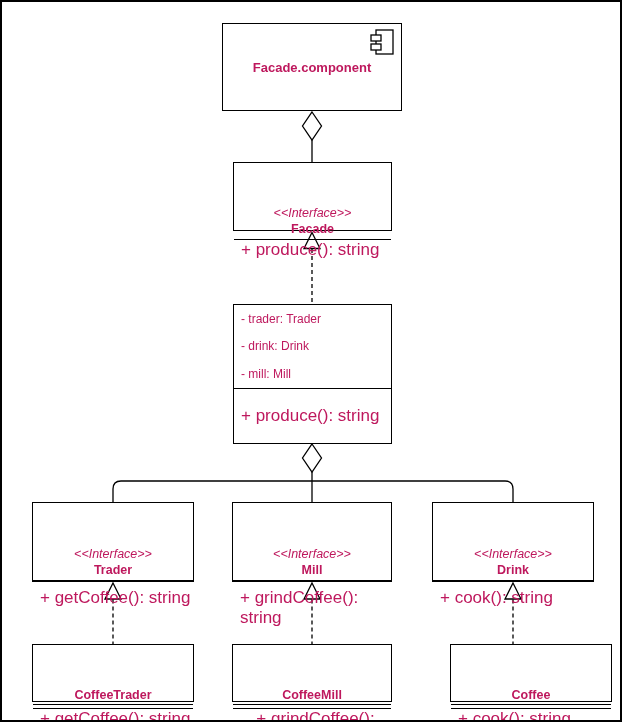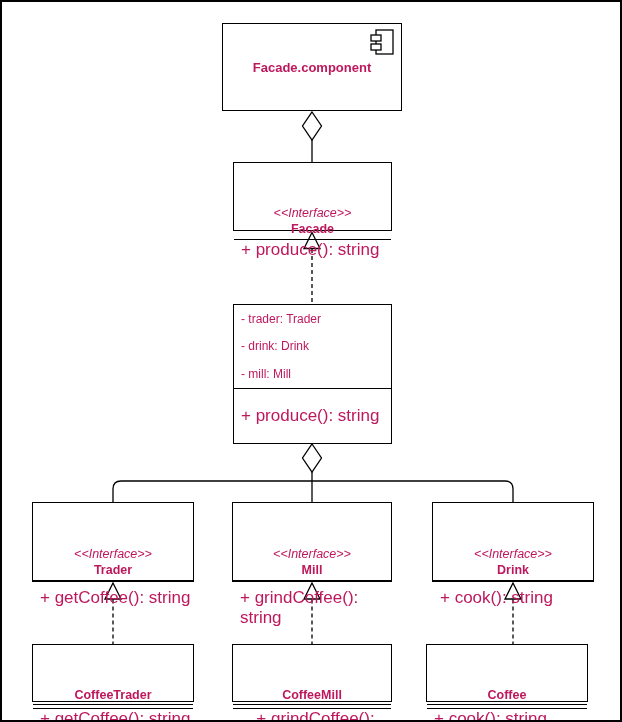--- a/index.html
+++ b/index.html
@@ -74,21 +74,21 @@
   #box-facade   { left: 231px; top: 160px; width: 159px; height: 69px; }
   #box-facade .box-title { height: 36px; }
   #box-coffee-facade { left: 231px; top: 302px; width: 159px; height: 140px; }
   #box-coffee-facade .box-title { height: 22px; }
   #box-trader  { left: 30px;  top: 500px; width: 162px; height: 80px; }
   #box-mill    { left: 230px; top: 500px; width: 160px; height: 80px; }
   #box-drink   { left: 430px; top: 500px; width: 162px; height: 80px; }
   .iface .box-title { height: 37px; }
   #box-coffee-trader { left: 30px;  top: 642px; width: 162px; height: 58px; }
   #box-coffee-mill   { left: 230px; top: 642px; width: 160px; height: 58px; text-align: center; }
-  #box-coffee        { left: 424px; top: 642px; width: 162px; height: 58px; }
+  #box-coffee        { left: 448px; top: 642px; width: 162px; height: 58px; }
   .impl .box-title { height: 19px; }
   .component-icon {
     position: absolute;
     right: 7px; top: 5px;
   }
 </style>
 </head>
 <body>
 
 <div id="canvas">

